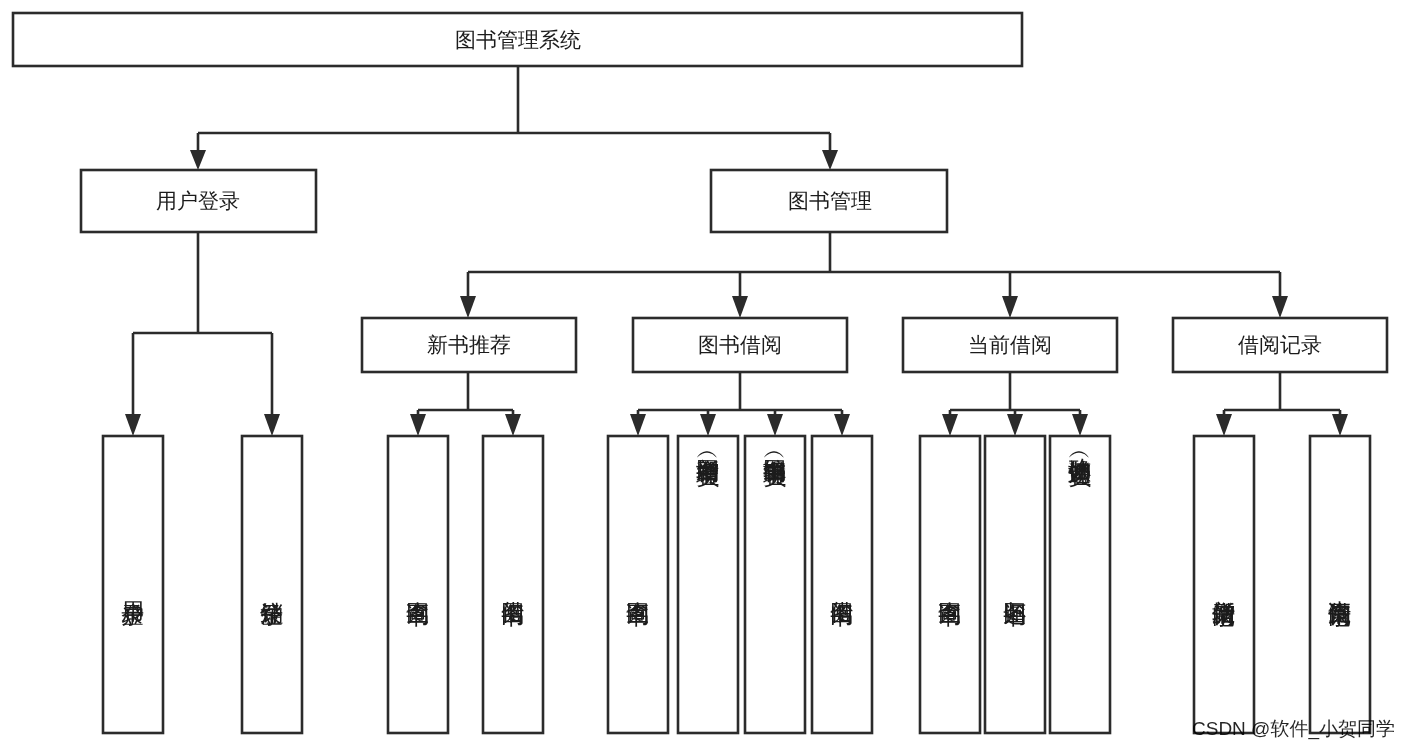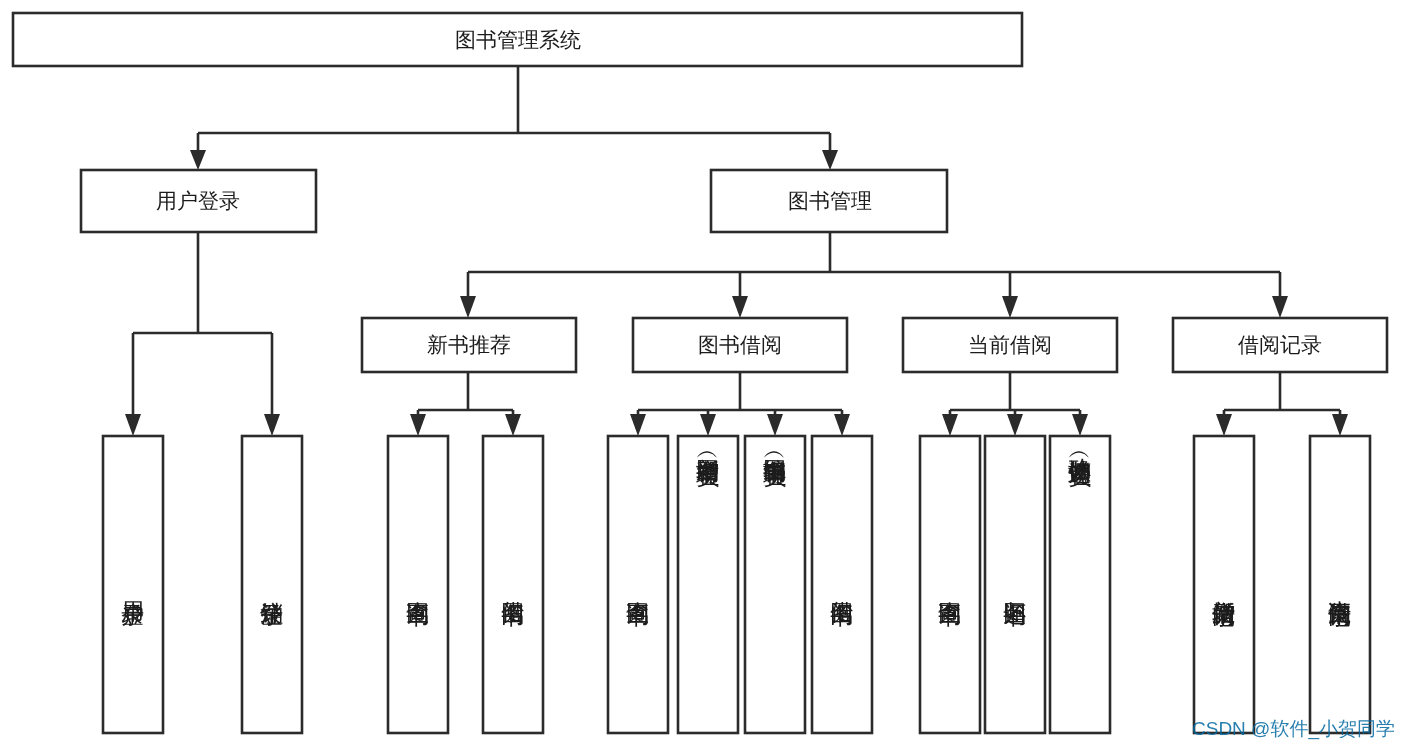--- a/index.html
+++ b/index.html
@@ -63,21 +63,21 @@
     position: absolute;
     display: flex;
     align-items: center;
     justify-content: center;
     pointer-events: none;
   }
   .watermark {
     position: absolute;
     font-family: "Liberation Sans", "DejaVu Sans", sans-serif;
     font-size: 19px;
-    color: #0369a1;
+    color: #000000;
     opacity: 0.85;
     white-space: nowrap;
   }
 </style>
 </head>
 <body>
 
 <div id="diagram-root">
 
   <svg class="flow" viewBox="0 0 1405 747" xmlns="http://www.w3.org/2000/svg">

